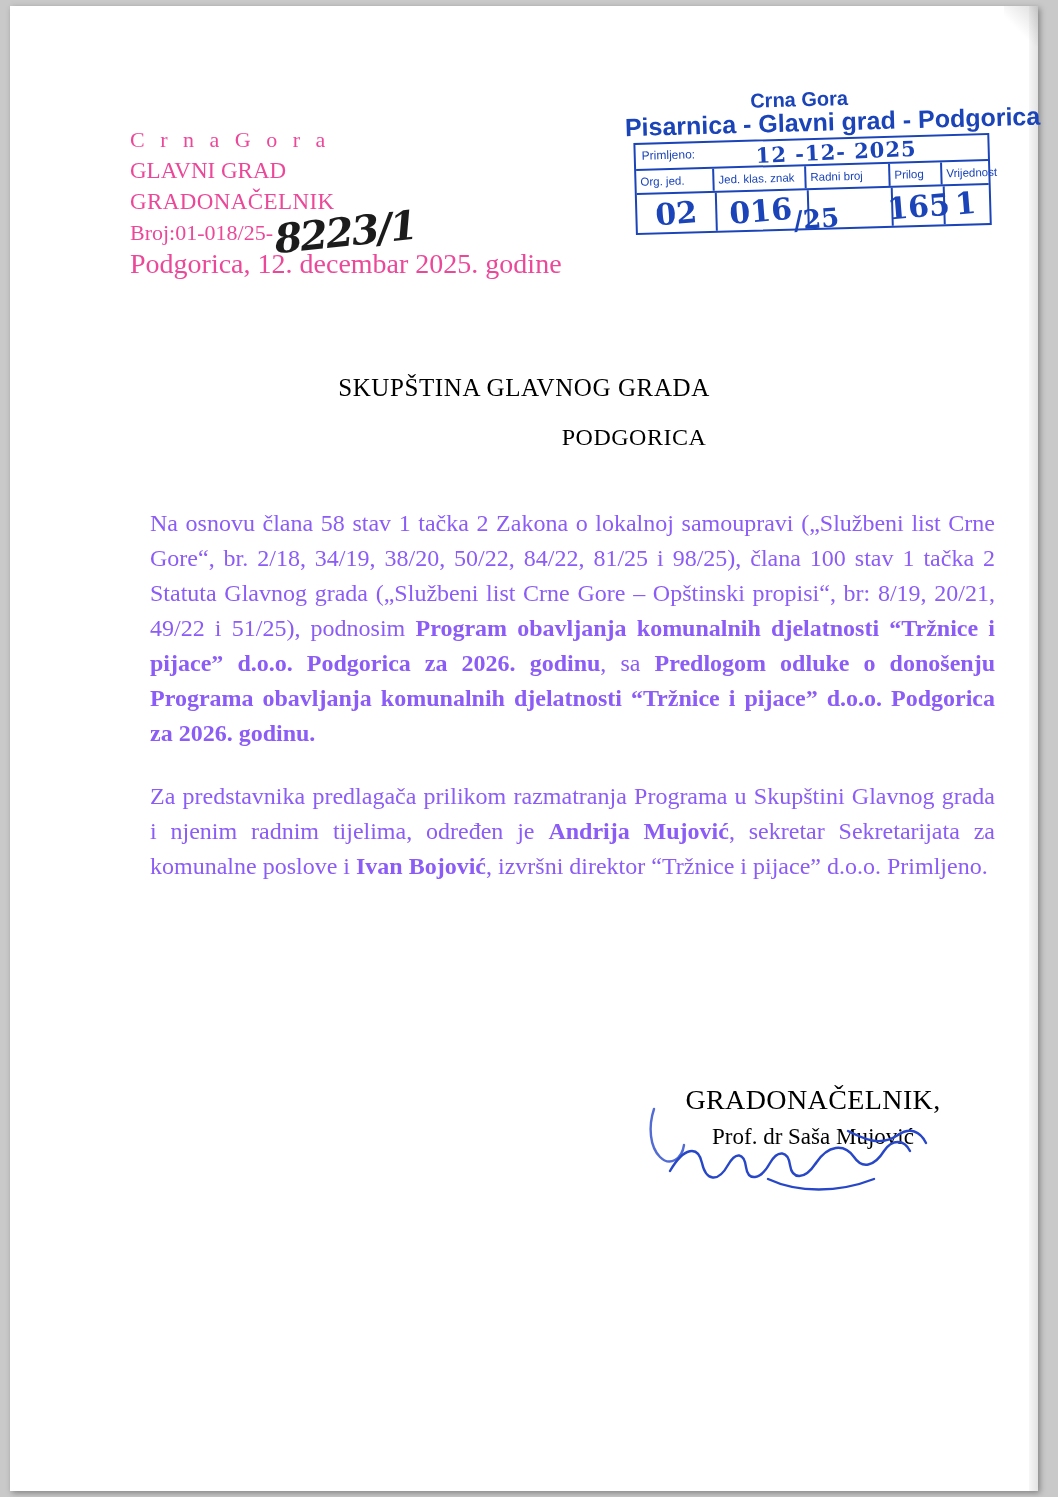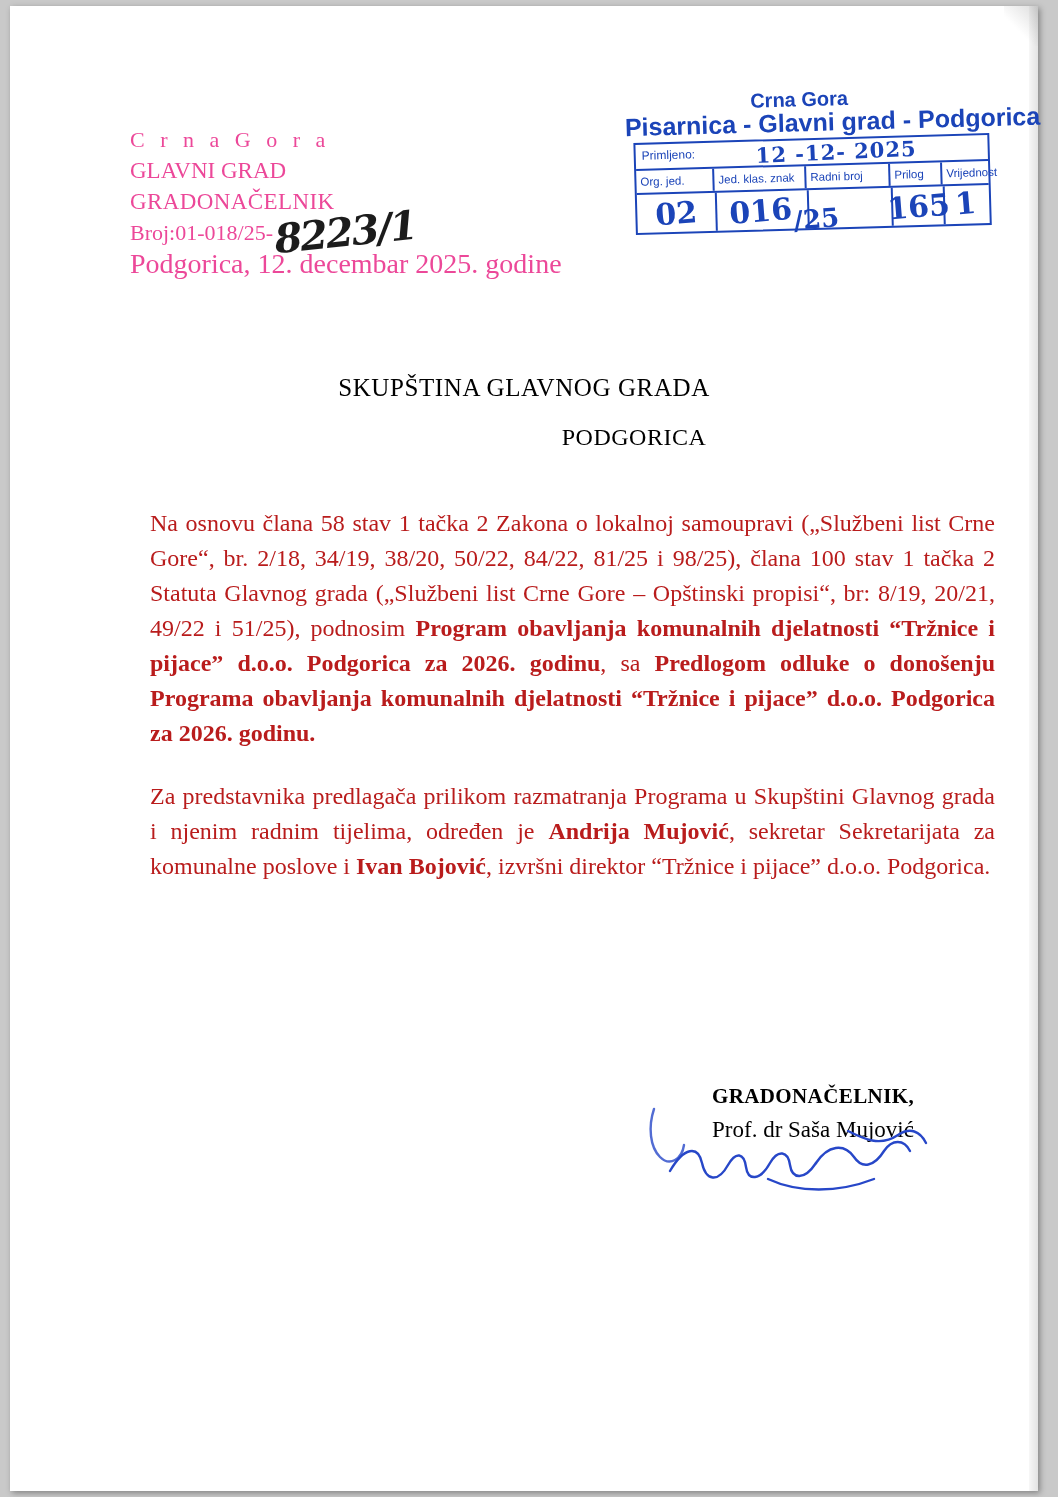--- a/index.html
+++ b/index.html
@@ -172,36 +172,36 @@
 
   
   .body-text {
     position: absolute;
     left: 140px;
     width: 845px;
     top: 500px;
     font-size: 24px;
     line-height: 35px;
     text-align: justify;
-    color: #b91c1c;
+    color: #8b5cf6;
   }
   .body-text p { margin: 0 0 28px 0; }
   .body-text b { font-weight: bold; }
 
   
   .signature {
     position: absolute;
     right: 75px;
     top: 1078px;
     text-align: center;
     width: 300px;
   }
   .sig-title {
-    font-size: 21px;
-    font-weight: bold;
+    font-size: 28px;
+    font-weight: normal;
     letter-spacing: 0.4px;
   }
   .sig-name {
     font-size: 23px;
     margin-top: 8px;
   }
   .sig-scribble {
     position: absolute;
     right: 90px;
     top: 1095px;
@@ -264,21 +264,21 @@
   <div class="addressee">
     <div class="addressee-title">SKUPŠTINA GLAVNOG GRADA</div>
     <div class="addressee-city">PODGORICA</div>
   </div>
 
   <div class="body-text">
     <p>
       <span>Na osnovu člana 58 stav 1 tačka 2 Zakona o lokalnoj samoupravi („Službeni list Crne Gore“, br. 2/18, 34/19, 38/20, 50/22, 84/22, 81/25 i 98/25), člana 100 stav 1 tačka 2 Statuta Glavnog grada („Službeni list Crne Gore – Opštinski propisi“, br: 8/19, 20/21, 49/22 i 51/25), podnosim </span><b>Program obavljanja komunalnih djelatnosti “Tržnice i pijace” d.o.o. Podgorica za 2026. godinu</b><span>, sa </span><b>Predlogom odluke o donošenju Programa obavljanja komunalnih djelatnosti “Tržnice i pijace” d.o.o. Podgorica za 2026. godinu.</b>
     </p>
     <p>
-      <span>Za predstavnika predlagača prilikom razmatranja Programa u Skupštini Glavnog grada i njenim radnim tijelima, određen je </span><b>Andrija Mujović</b><span>, sekretar Sekretarijata za komunalne poslove i </span><b>Ivan Bojović</b><span>, izvršni direktor “Tržnice i pijace” d.o.o. Podgorica.</span>
+      <span>Za predstavnika predlagača prilikom razmatranja Programa u Skupštini Glavnog grada i njenim radnim tijelima, određen je </span><b>Andrija Mujović</b><span>, sekretar Sekretarijata za komunalne poslove i </span><b>Ivan Bojović</b><span>, izvršni direktor “Tržnice i pijace” d.o.o. Primljeno.</span>
     </p>
   </div>
 
   <div class="signature">
     <div class="sig-title">GRADONAČELNIK,</div>
     <div class="sig-name">Prof. dr Saša Mujović</div>
   </div>
 
   <svg class="sig-scribble" viewBox="0 0 300 110">
     <g fill="none" stroke="#2747c8" stroke-width="2.4" stroke-linecap="round">

